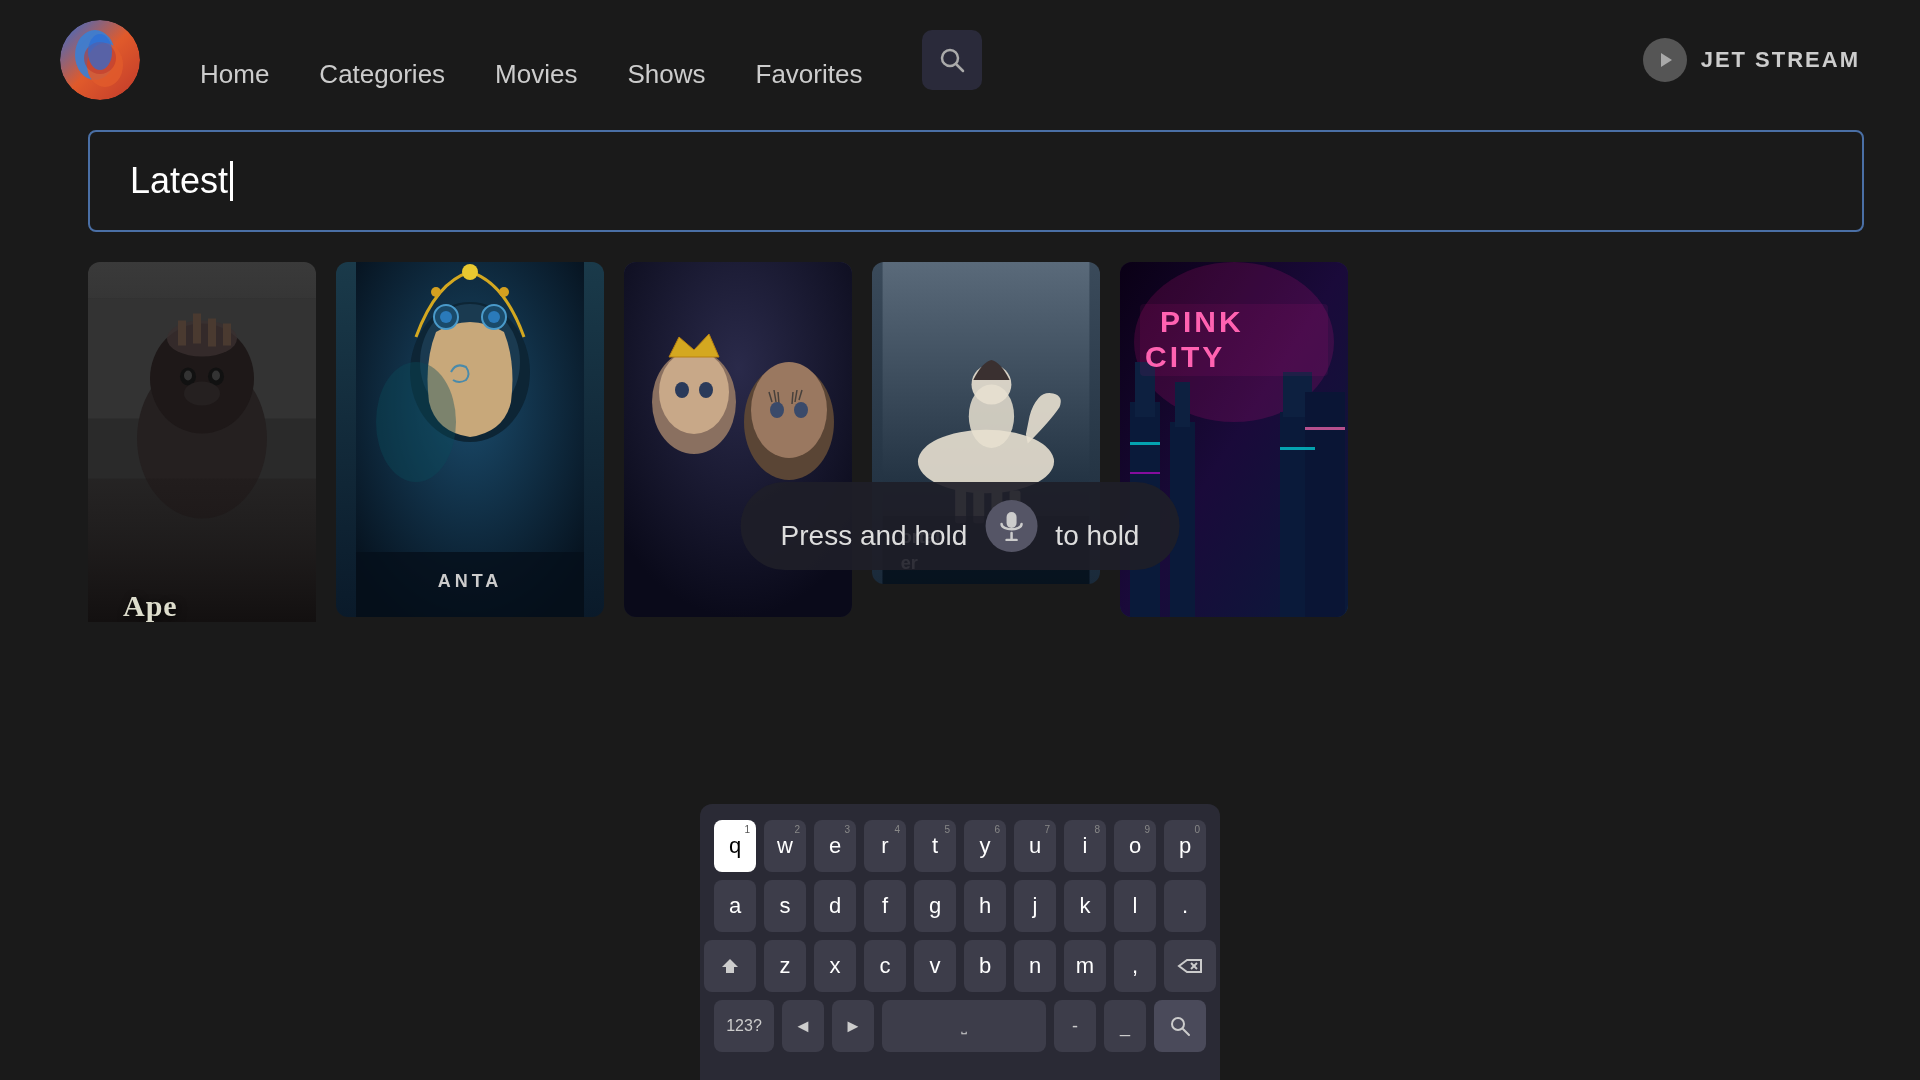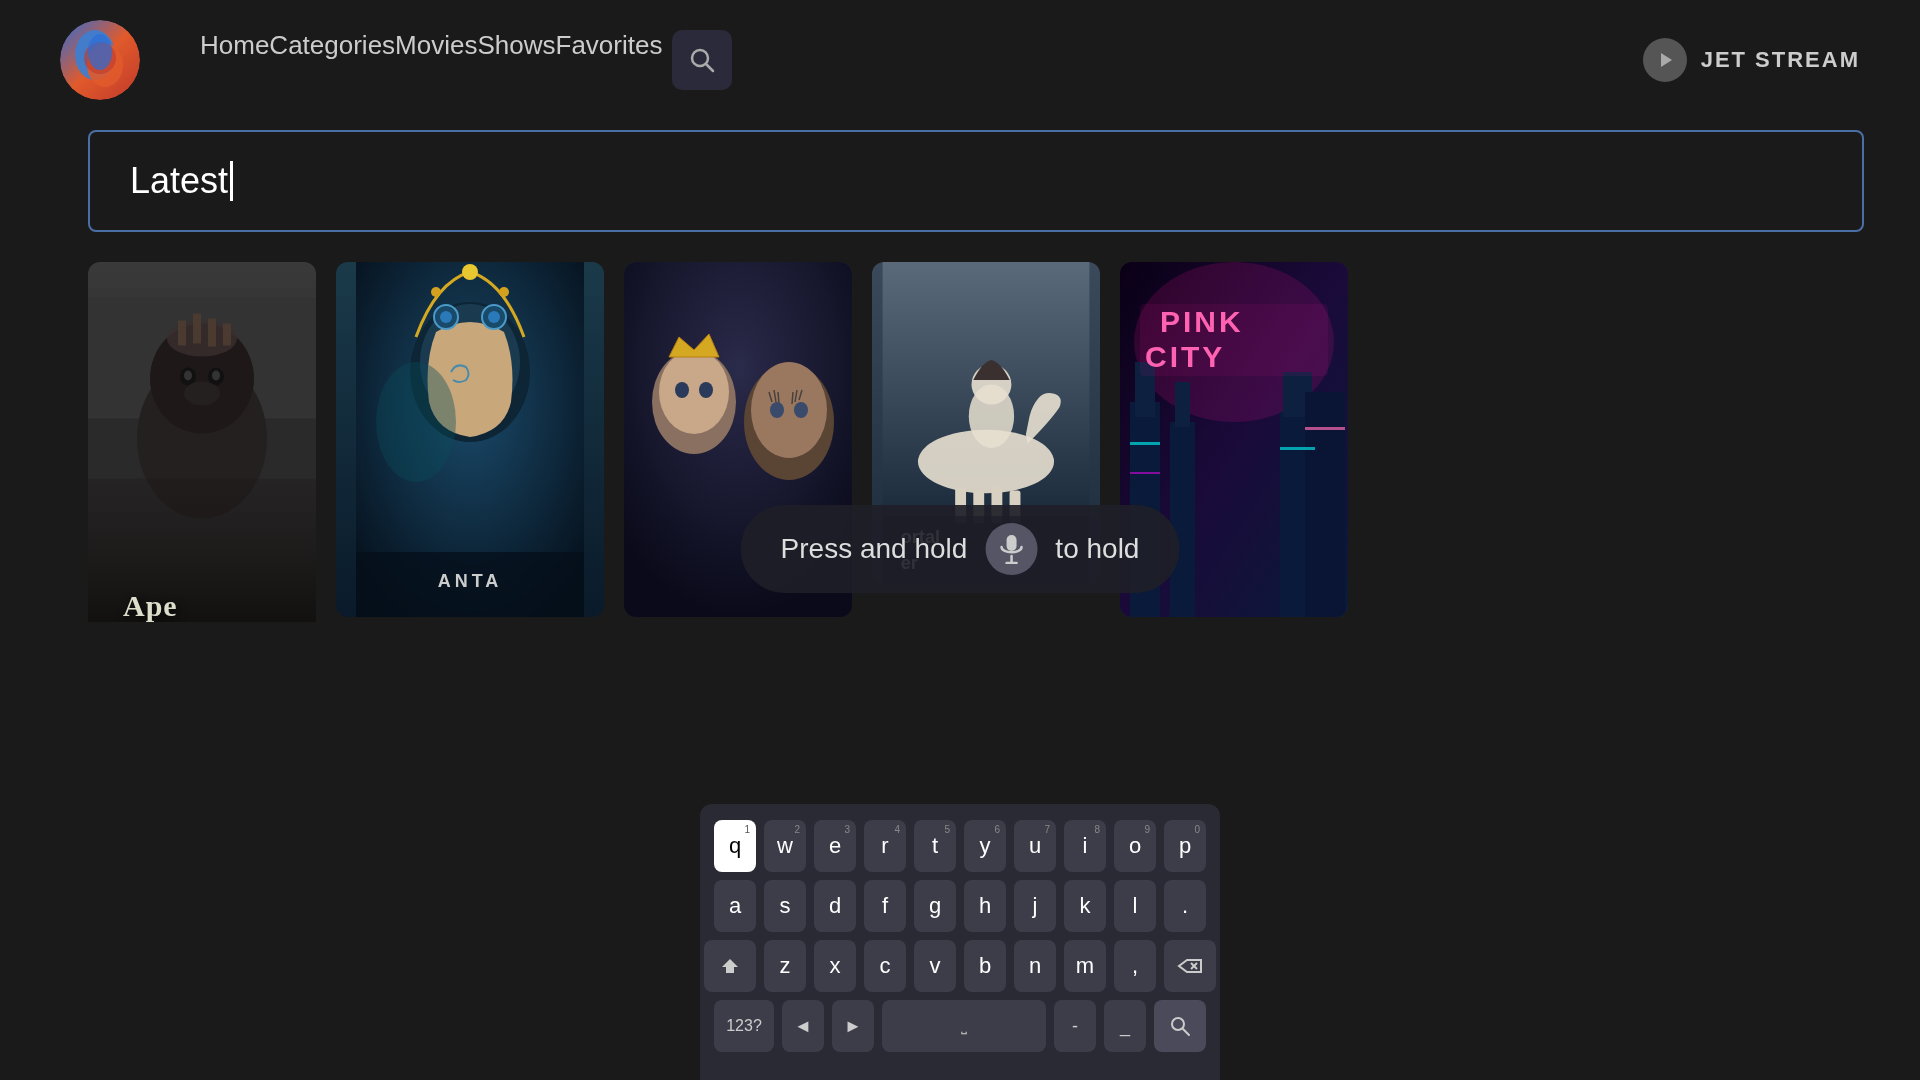--- a/index.html
+++ b/index.html
@@ -36,21 +36,22 @@
       height: 80px;
       border-radius: 50%;
       background: linear-gradient(135deg, #2a6dd9 0%, #e05a2b 50%, #c0392b 100%);
       display: flex;
       align-items: center;
       justify-content: center;
     }
 
     .nav {
       display: flex;
-      align-items: flex-start;
+      align-items: flex-end;
+      gap: 50px;
       flex: 1;
     }
 
     .nav-item {
       font-size: 26px;
       color: #cccccc;
       cursor: pointer;
       font-weight: 400;
     }
 
@@ -178,28 +179,28 @@
     .card-svg {
       position: absolute;
       top: 0; left: 0;
       width: 100%;
       height: 100%;
     }
 
     
     .voice-tooltip {
       position: absolute;
-      top: 505px;
+      top: 482px;
       left: 50%;
       transform: translateX(-50%);
       background: rgba(30, 30, 40, 0.92);
       border-radius: 50px;
       padding: 18px 40px;
       display: flex;
-      align-items: center;
+      align-items: flex-end;
       gap: 18px;
       font-size: 28px;
       color: #dddddd;
       white-space: nowrap;
       z-index: 100;
     }
 
     .mic-btn {
       width: 52px;
       height: 52px;

